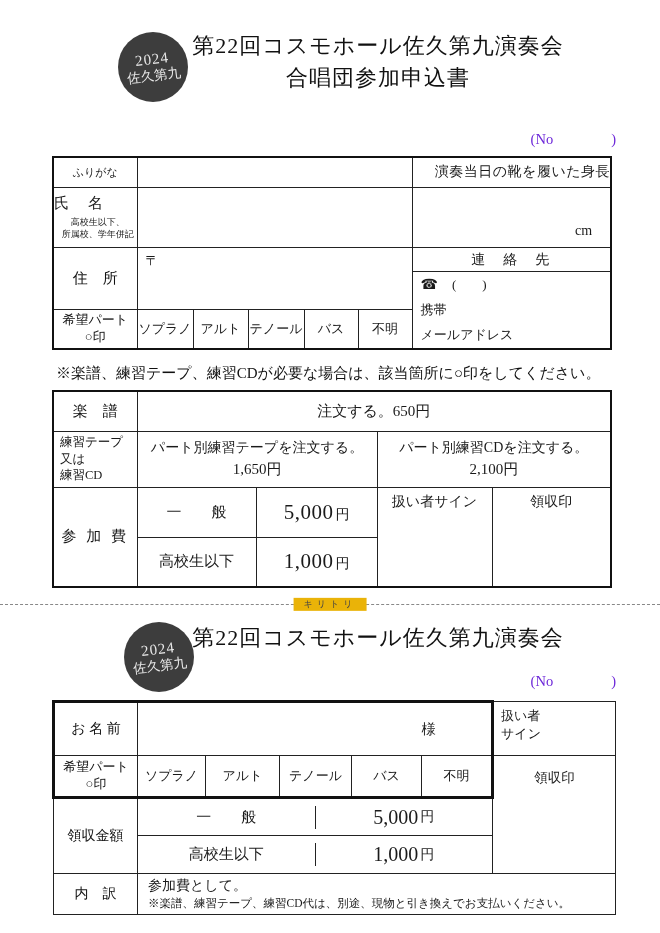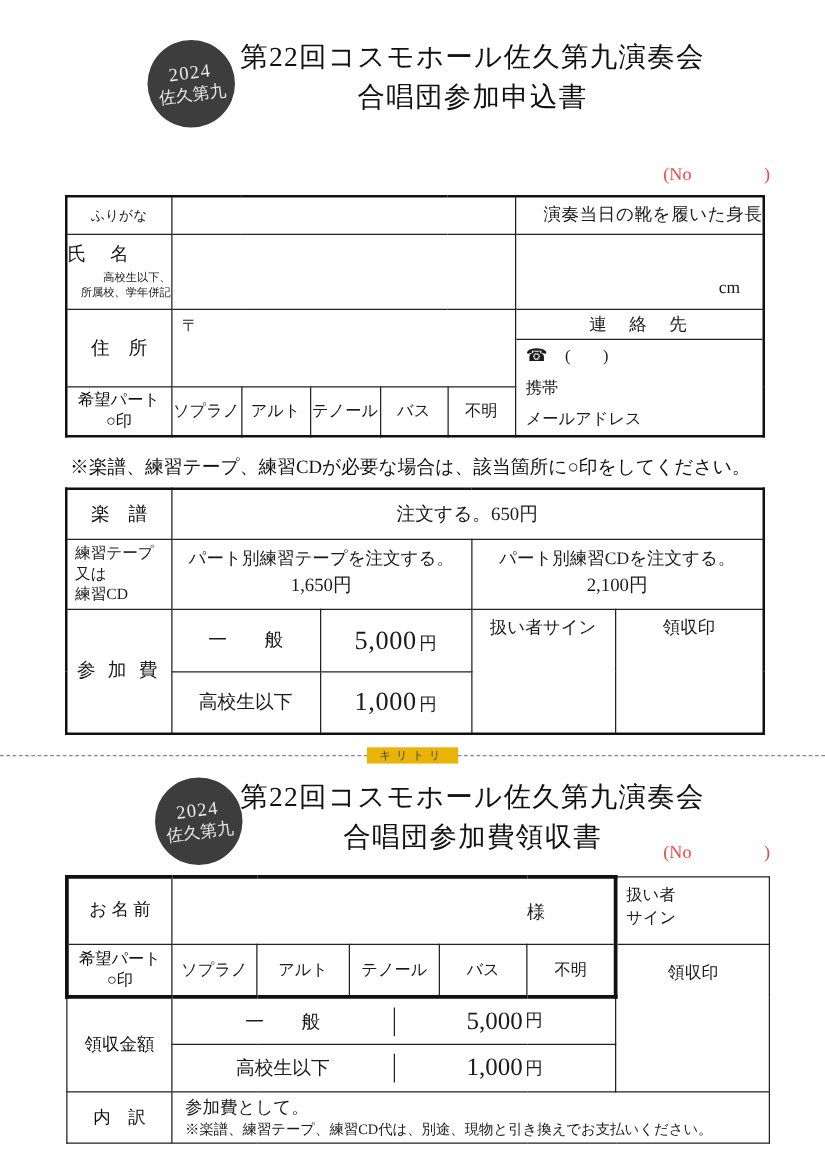--- a/index.html
+++ b/index.html
@@ -10,39 +10,39 @@
   }
   
   .badge{position:absolute;width:70px;height:70px;border-radius:50%;
     background:#3d3d3d;display:flex;align-items:center;justify-content:center;}
   .badge-inner{text-align:center;color:#e9e9e9;transform:rotate(-7deg);line-height:1.15;}
   .badge-l1{font-size:15px;letter-spacing:1px;}
   .badge-l2{font-size:13.5px;}
   .title{position:absolute;width:380px;text-align:center;font-size:22px;
     line-height:1.45;letter-spacing:1px;color:#111;}
   .instruction{position:absolute;left:25px;top:110px;font-size:16px;color:#111;letter-spacing:0.2px;}
-  .no-field{position:absolute;right:44px;font-size:14.5px;color:#ef4444;}
+  .no-field{position:absolute;right:44px;font-size:14.5px;color:#6d28d9;}
   .note-line{position:absolute;left:56px;top:364px;font-size:15px;color:#111;}
   
   table.tbl{position:absolute;border-collapse:collapse;table-layout:fixed;background:#fff;}
   table.tbl td{border:1px solid #222;padding:0;vertical-align:middle;overflow:hidden;}
   table.t1{left:52px;top:156px;width:558px;border:2.5px solid #111;}
   table.t2{left:52px;top:390px;width:558px;border:2px solid #111;}
   table.t3{left:52px;top:700px;width:562px;border:1px solid #222;}
   
   .bT{border-top:3px solid #111 !important;}
   .bB{border-bottom:3px solid #111 !important;}
   .bL{border-left:3px solid #111 !important;}
   .bR{border-right:3px solid #111 !important;}
   
   .lbl{text-align:center;font-size:15px;color:#111;}
   .lbl-sm{text-align:center;font-size:13px;color:#111;line-height:1.3;}
   .furigana{font-size:11px;text-align:center;}
   .name-lbl .main{font-size:15px;letter-spacing:2px;}
-  .name-lbl .sub{font-size:9px;text-align:right;padding-left:5px;line-height:1.35;margin-top:3px;}
+  .name-lbl .sub{font-size:9px;text-align:center;padding-left:5px;line-height:1.35;margin-top:3px;}
   .height-head{font-size:14px;text-align:right;letter-spacing:0.5px;}
   .cm-cell{vertical-align:bottom !important;text-align:right;font-size:14px;margin-top:34px;}
   .cm-cell .u{display:block;padding:0 18px 8px 0;}
   .postal{vertical-align:top !important;}
   .postal .mark{display:block;font-size:13px;padding:4px 0 0 8px;}
   .contact-cell{vertical-align:top !important;}
   .contact-head{border-bottom:1px solid #222;text-align:center;font-size:14px;
     padding:3px 0 2px 0;letter-spacing:2px;}
   .contact-line{font-size:13px;padding:4px 0 3px 8px;text-align:left;}
   .contact-line .p-icon{font-size:14px;margin-right:14px;}
@@ -213,21 +213,20 @@
   </div>
 
   <div class="badge" style="left:124px;top:622px;">
     <div class="badge-inner">
       <div class="badge-l1">2024</div>
       <div class="badge-l2">佐久第九</div>
     </div>
   </div>
   <div class="title" style="left:188px;top:622px;">
     <div>第22回コスモホール佐久第九演奏会</div>
-    <div>合唱団参加費領収書</div>
   </div>
   <div class="no-field" style="top:672px;">(No　　　　)</div>
 
   <table class="tbl t3">
     <colgroup>
       <col style="width:84px">
         <col style="width:68px">
         <col style="width:74px">
       <col style="width:72px">
         <col style="width:70px">

